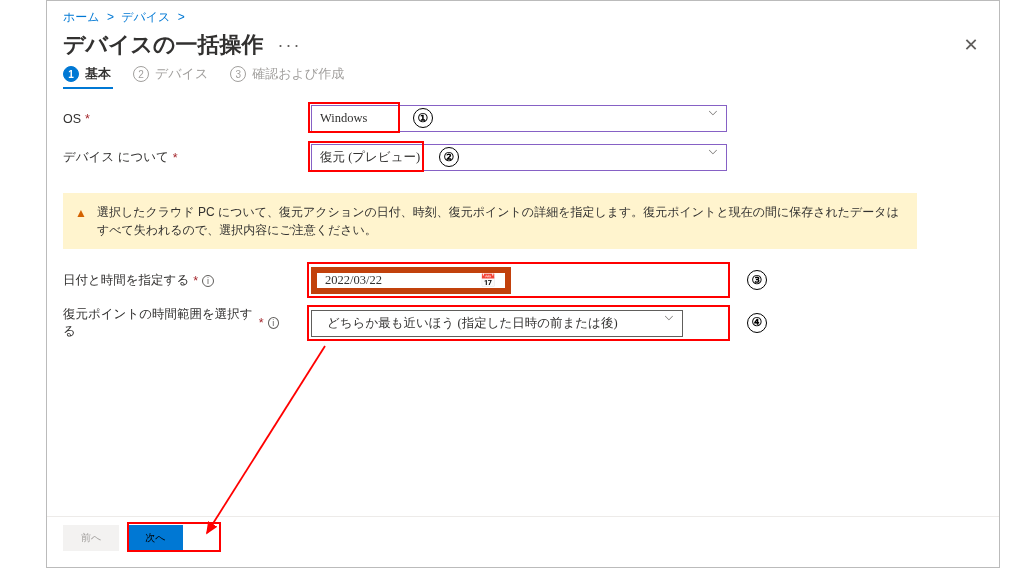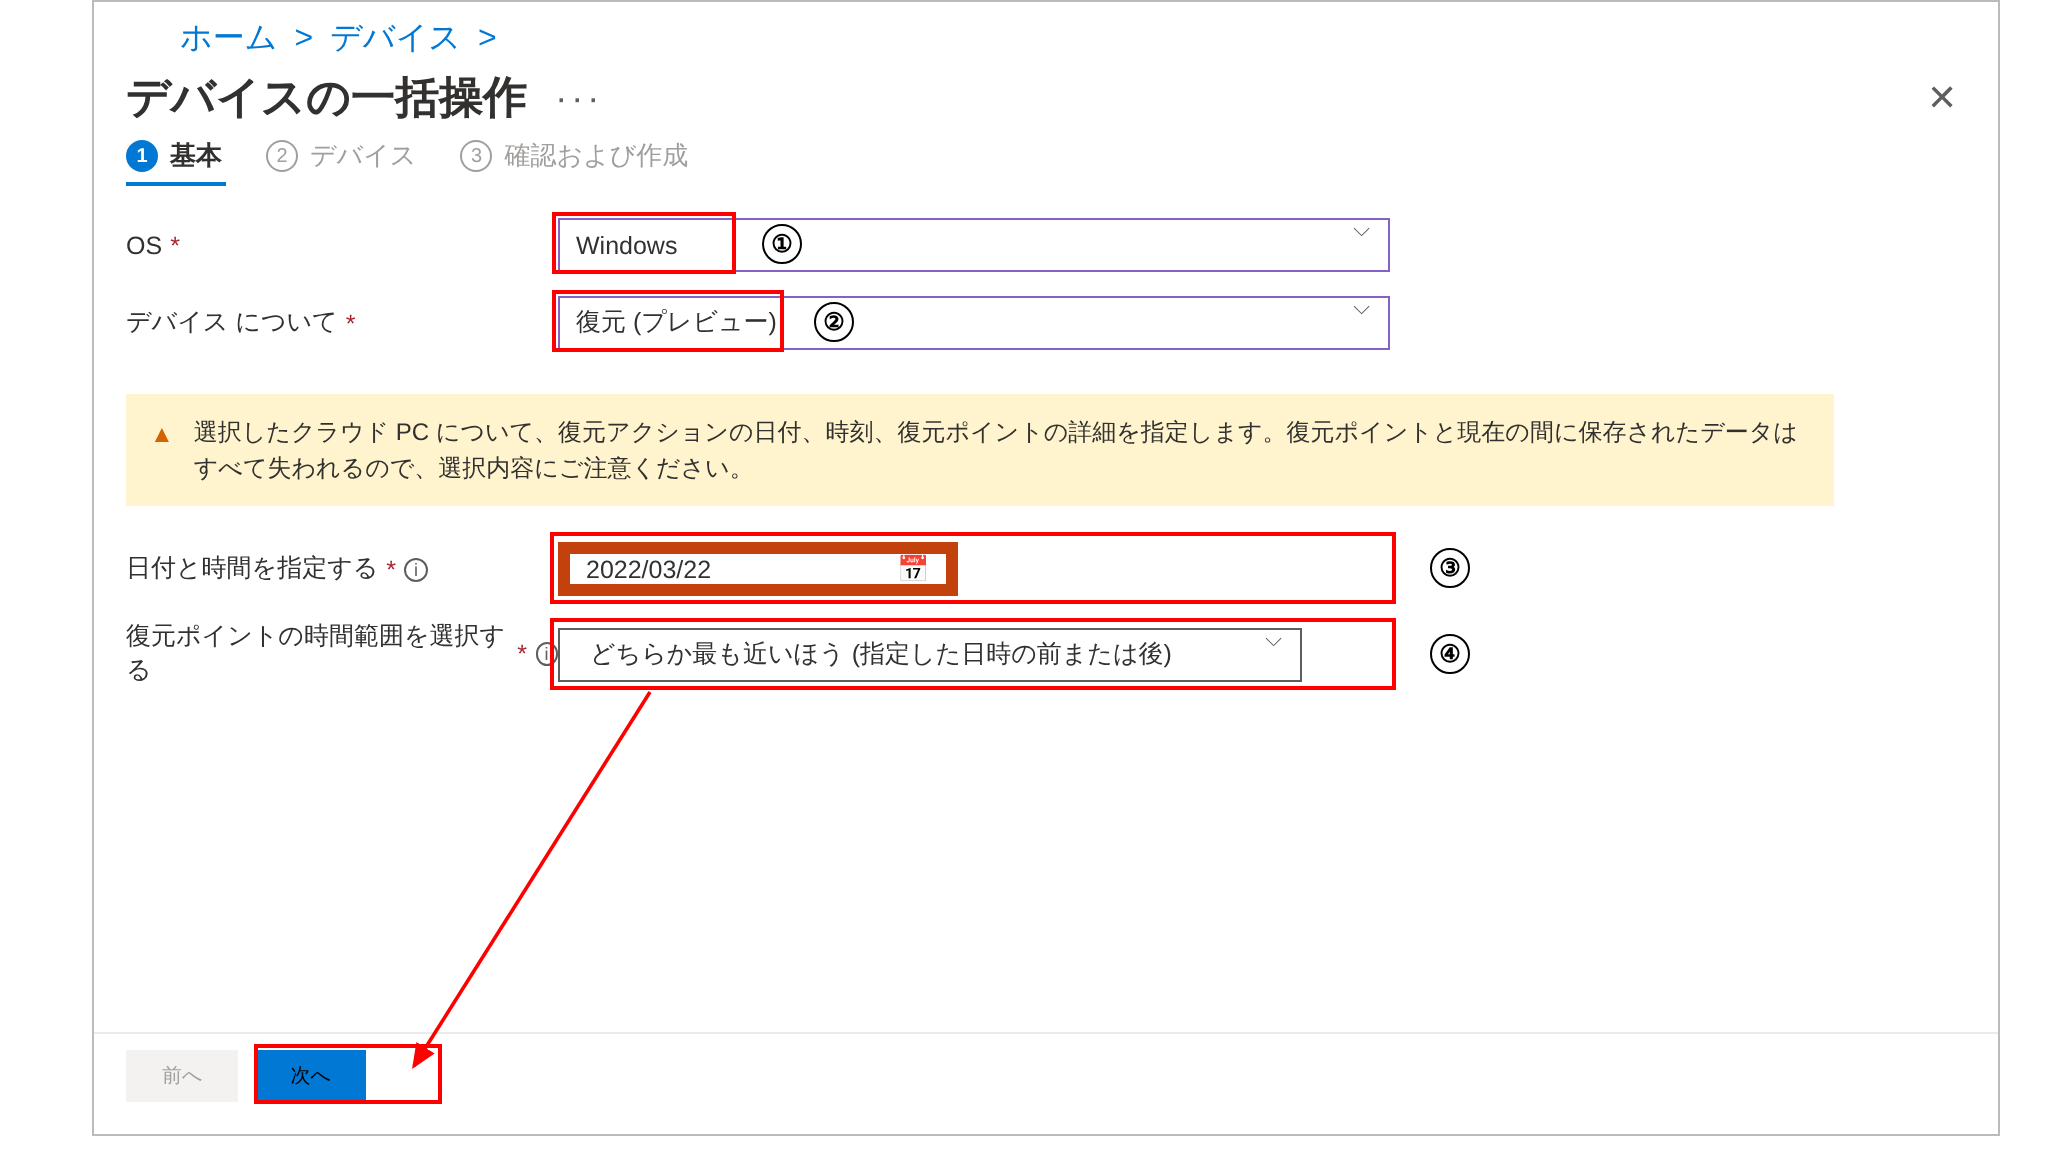--- a/index.html
+++ b/index.html
@@ -19,24 +19,23 @@
       bottom: 8px;
       border: 1px solid #bbb;
     }
     .content {
       padding: 8px 16px 0 16px;
       height: 100%;
       display: flex;
       flex-direction: column;
     }
     .breadcrumb {
-      font-size: 16px;
+      font-size: 12px;
       color: #0078d4;
       margin-bottom: 4px;
-      margin-left: 27px;
     }
     .breadcrumb a { color: #0078d4; text-decoration: none; cursor: pointer; }
     .breadcrumb .sep { color: #0078d4; margin: 0 4px; }
     .header-row {
       display: flex;
       align-items: center;
       justify-content: space-between;
       margin-bottom: 5px;
     }
     .header-title {
@@ -90,20 +89,21 @@
     .step-underline {
       height: 2px;
       background: #0078d4;
       width: 50px;
       margin-bottom: 16px;
     }
     .form-row {
       display: flex;
       align-items: center;
       margin-bottom: 12px;
+      gap: 32px;
     }
     .form-label {
       width: 216px;
       font-size: 12.5px;
       color: #323130;
       display: flex;
       align-items: center;
       gap: 4px;
     }
     .req { color: #a4262c; }
@@ -114,20 +114,21 @@
       font-size: 9px;
       display: inline-flex;
       align-items: center; justify-content: center;
       color: #605e5c;
       cursor: pointer;
     }
     .select-wrap {
       position: relative;
       display: flex;
       align-items: flex-start;
+      font-family: Liberation Serif, serif;
     }
     .select-box {
       width: 416px;
       height: 27px;
       border: 1px solid #8661c5;
       padding: 0 28px 0 8px;
       font-size: 12.5px;
       display: flex;
       align-items: center;
       color: #323130;

